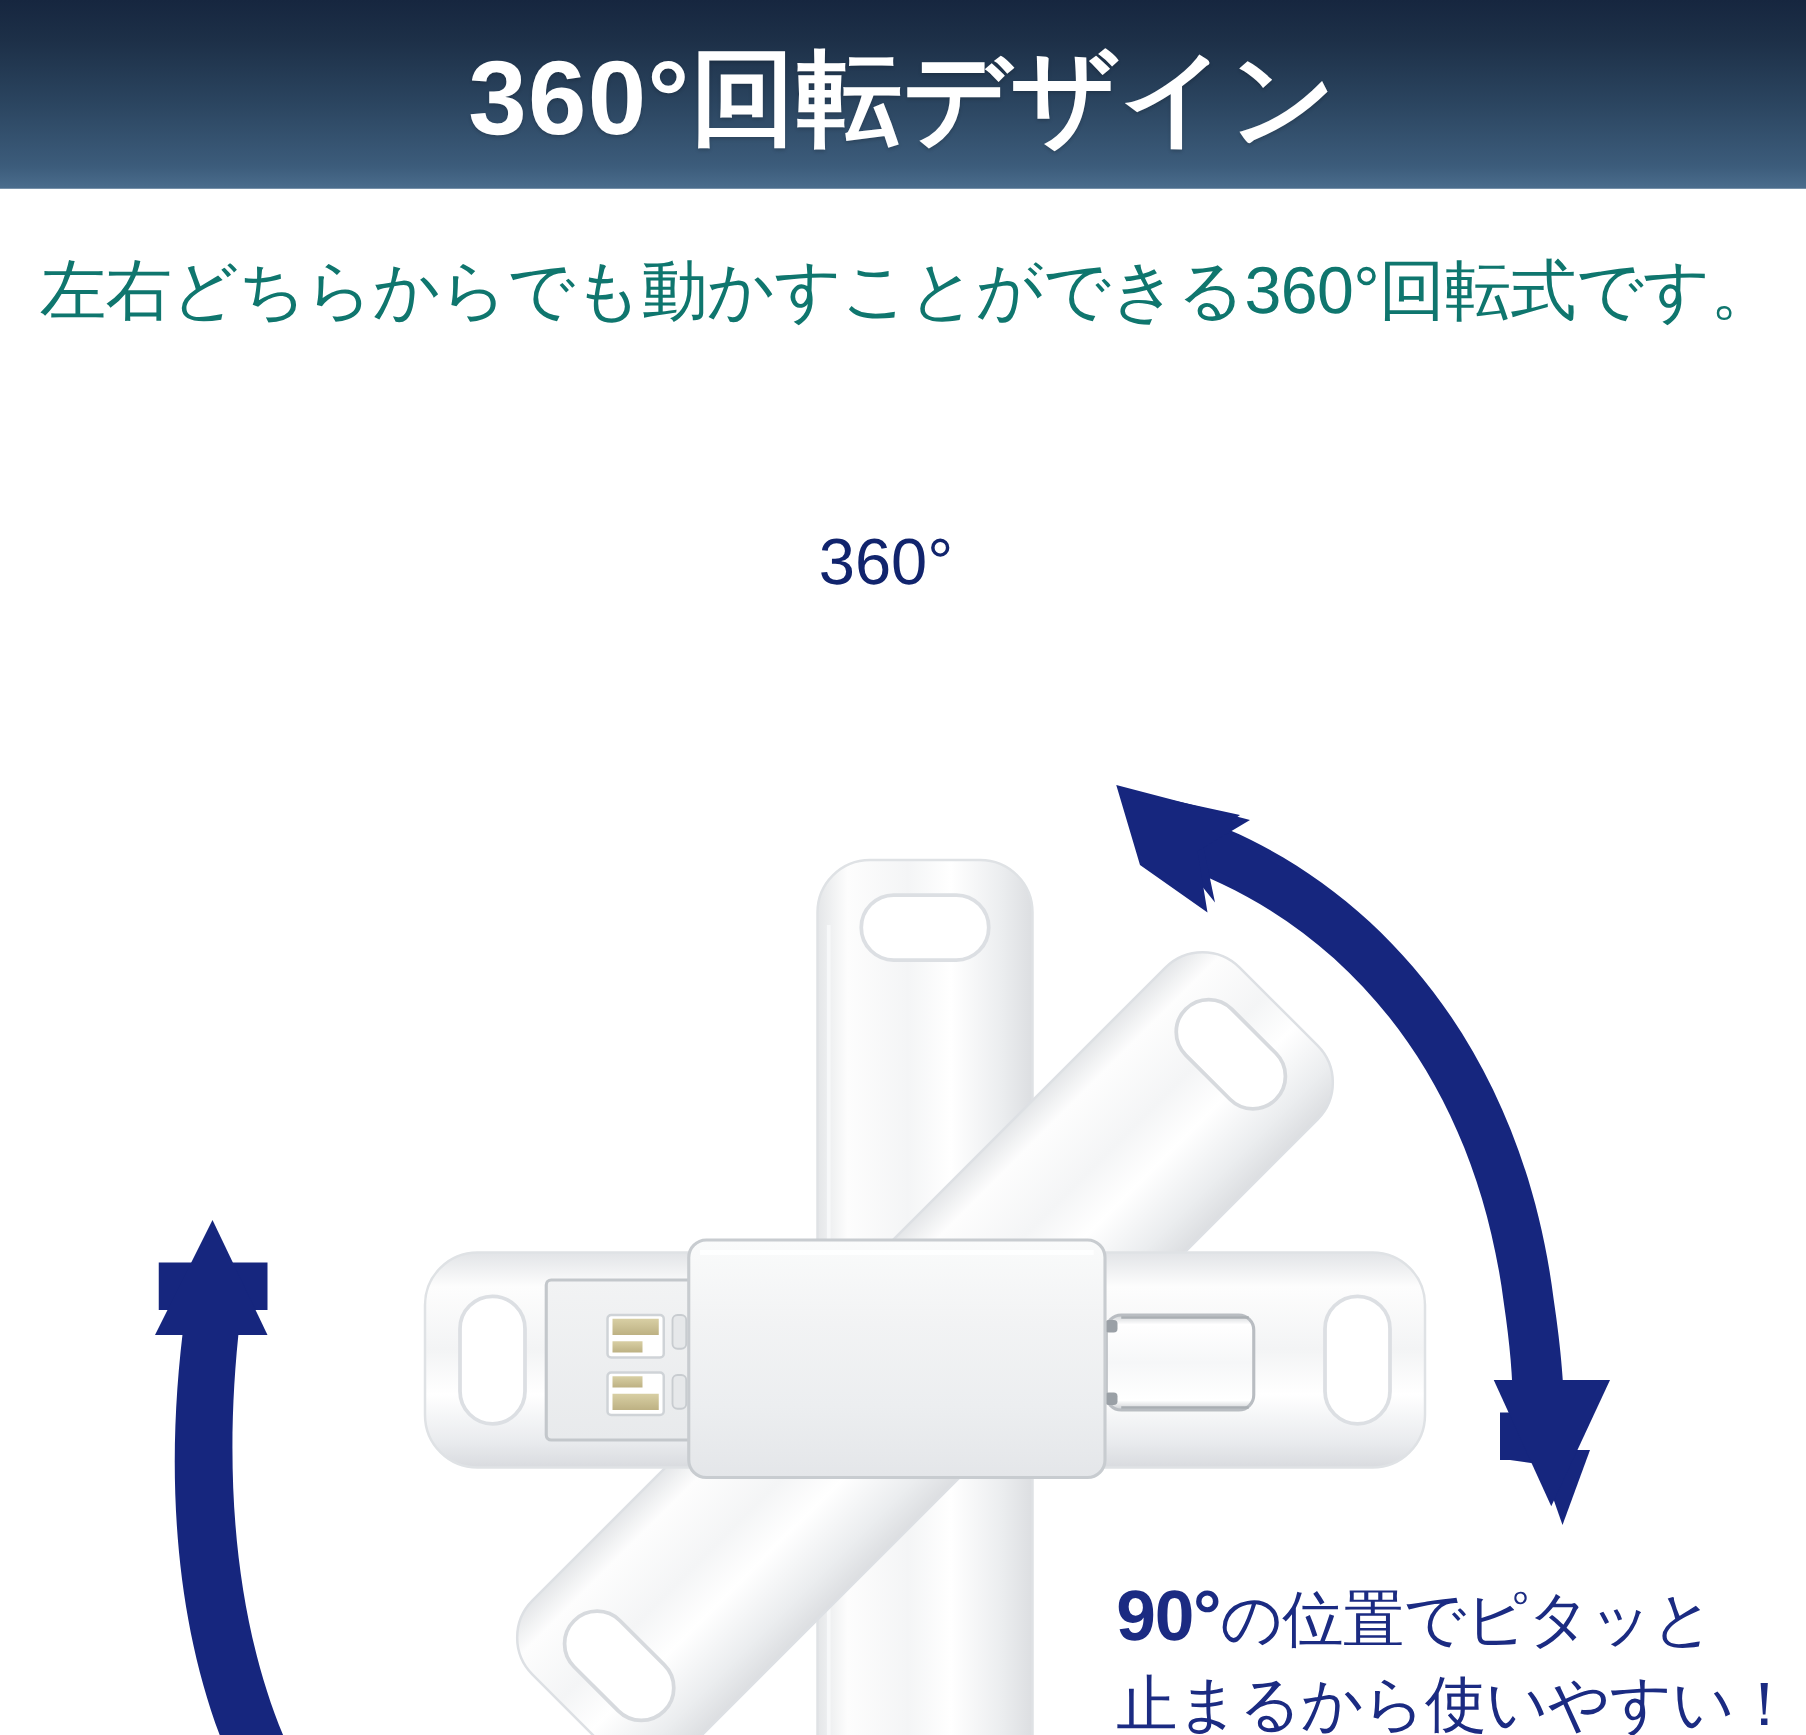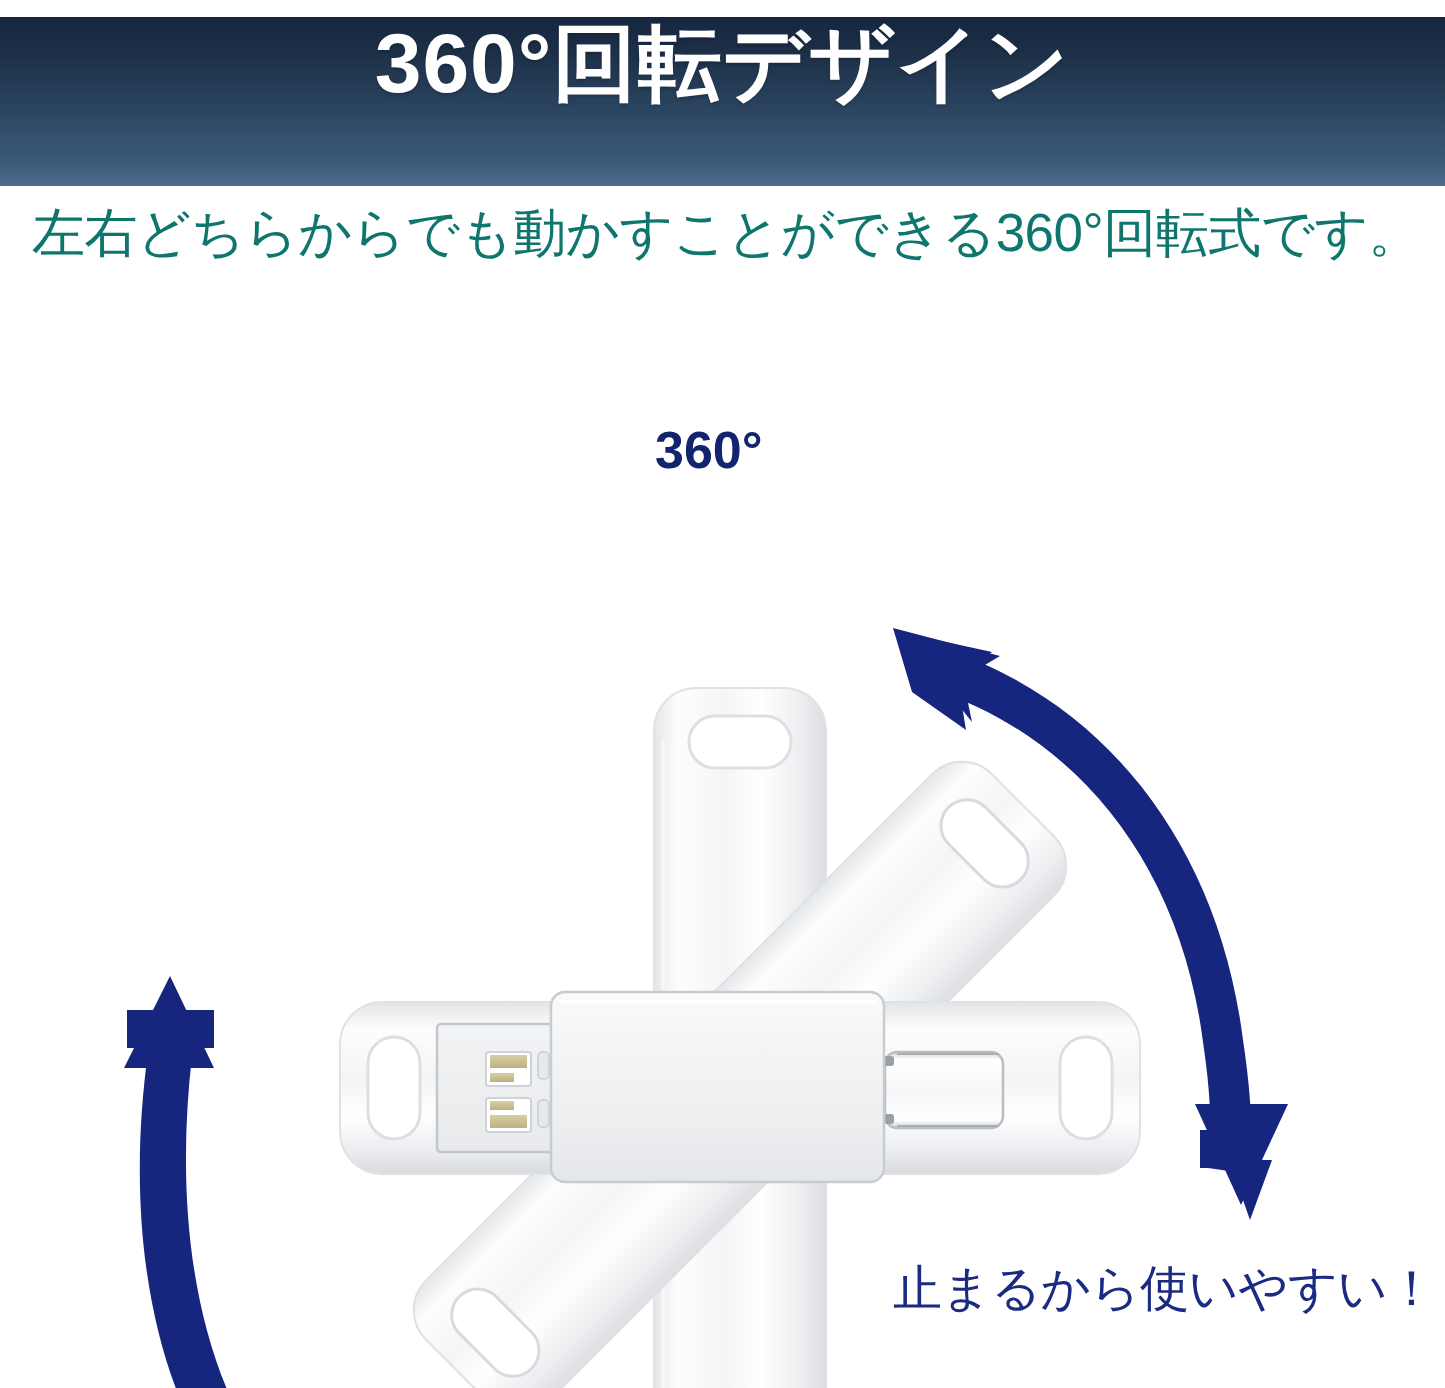--- a/index.html
+++ b/index.html
@@ -13,26 +13,26 @@
     position: relative;
     overflow: hidden;
     font-family: "Liberation Sans", "DejaVu Sans", sans-serif;
     -webkit-font-smoothing: antialiased;
   }
 
   
   .header-banner {
     position: absolute;
     left: 0;
-    top: 17px;
-    width: 1445px;
-    height: 169px;
+    top: 0;
+    width: 1445px;
+    height: 151px;
     background: linear-gradient(to bottom, #16263f 0%, #1d3048 22%, #2b4560 55%, #3c5c7b 88%, #4b6d8d 100%);
     display: flex;
-    align-items: flex-start;
+    align-items: center;
     justify-content: center;
     overflow: hidden;
   }
   .header-title {
     color: #ffffff;
     font-size: 84px;
     font-weight: bold;
     letter-spacing: 1px;
     line-height: 1;
     white-space: nowrap;
@@ -63,21 +63,21 @@
     width: 1445px;
     height: 1028px;
   }
 
   .label-360 {
     position: absolute;
     left: 655px;
     top: 424px;
     color: #11246d;
     font-size: 52px;
-    font-weight: bold;
+    font-weight: normal;
     letter-spacing: 0px;
     line-height: 1;
   }
 
   .caption-90 {
     position: absolute;
     left: 893px;
     top: 1256px;
     width: 530px;
     color: #1b2b82;
@@ -246,16 +246,19 @@
     <g fill="#16267e">
       <polygon points="124,528 214,528 170,436"></polygon>
     </g>
 
     <g fill="#16267e">
       <polygon points="455,1060 562,1010 538,1058 585,1072 470,1118"></polygon>
     </g>
   </svg>
 
   <div class="caption-90" style="left:893px; top:896px;">
+    <div>
+      <span class="big">90°</span><span>の位置でピタッと</span>
+    </div>
     <div>止まるから使いやすい！</div>
   </div>
 
 </div>
 
 </body></html>

